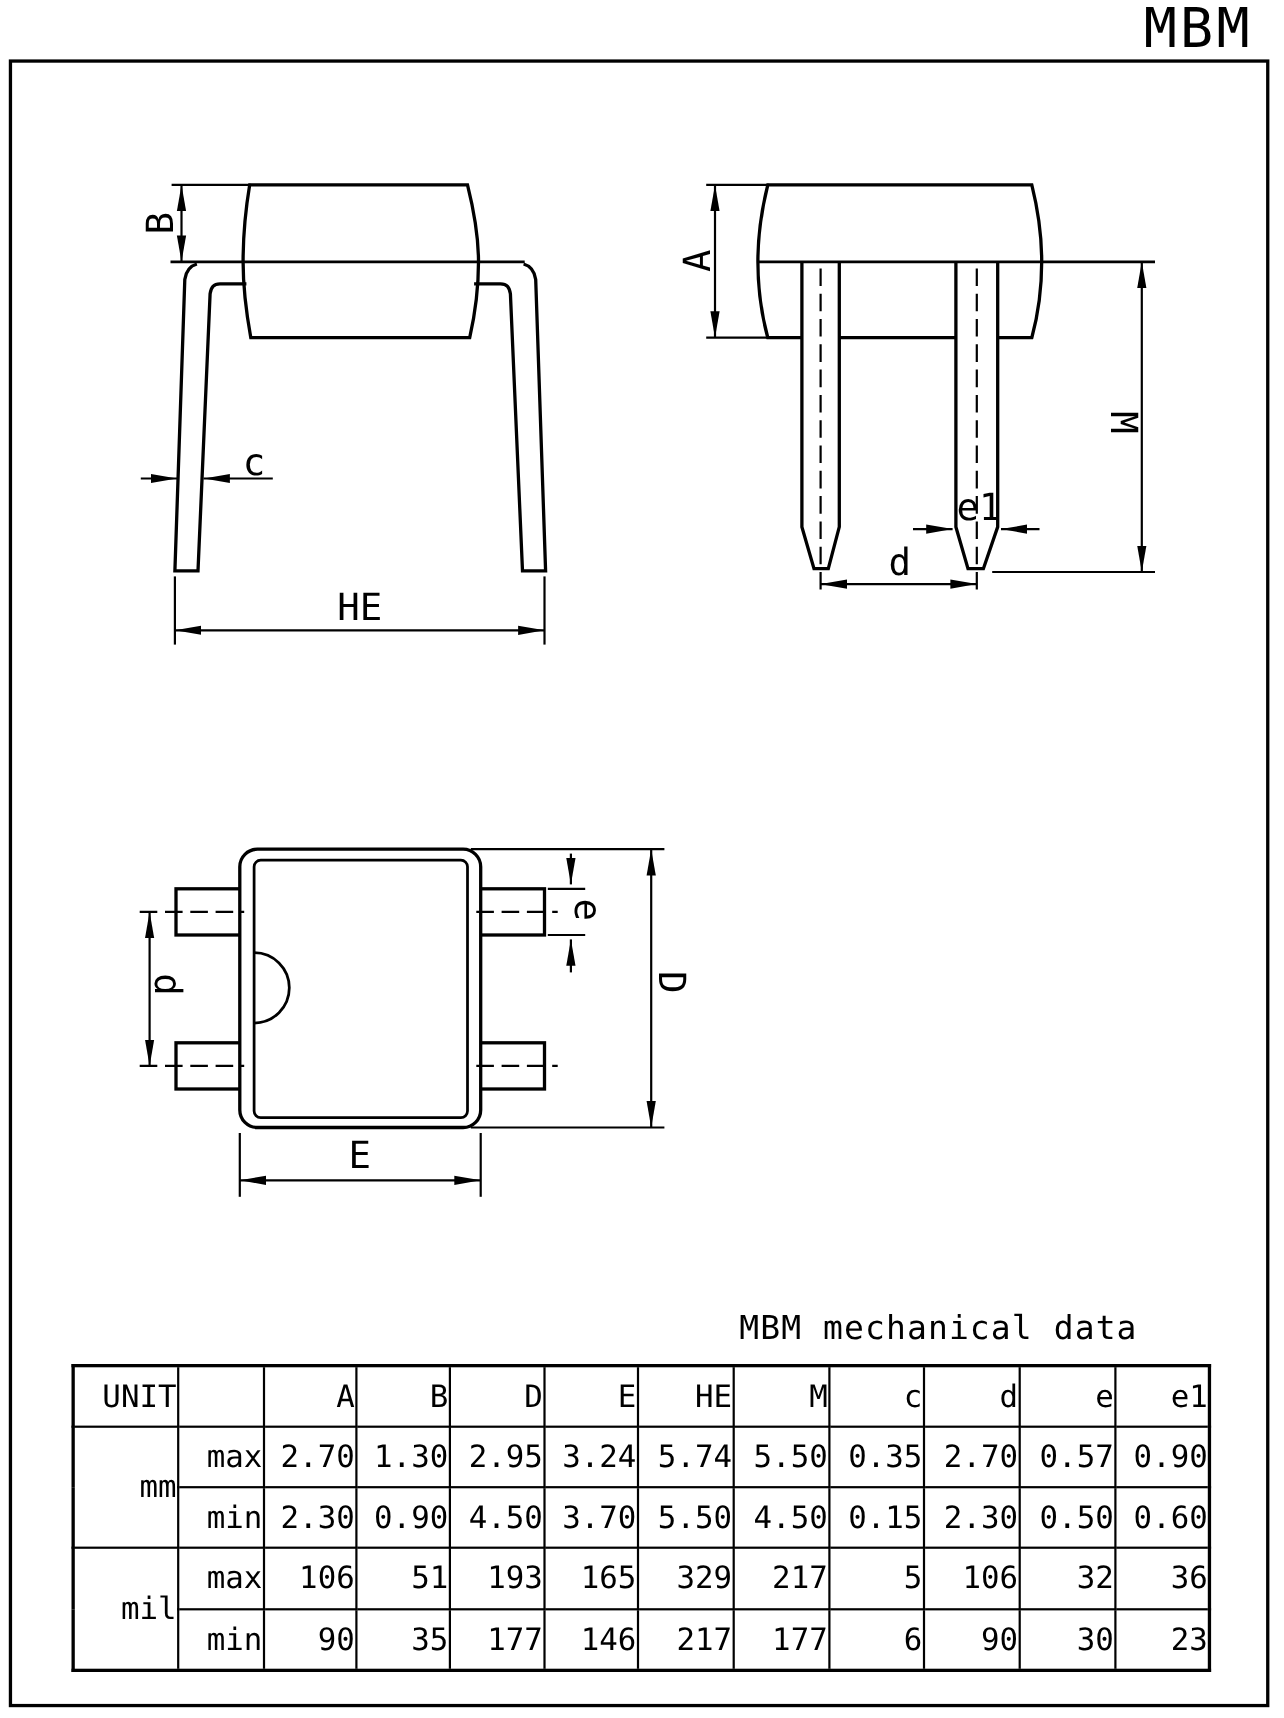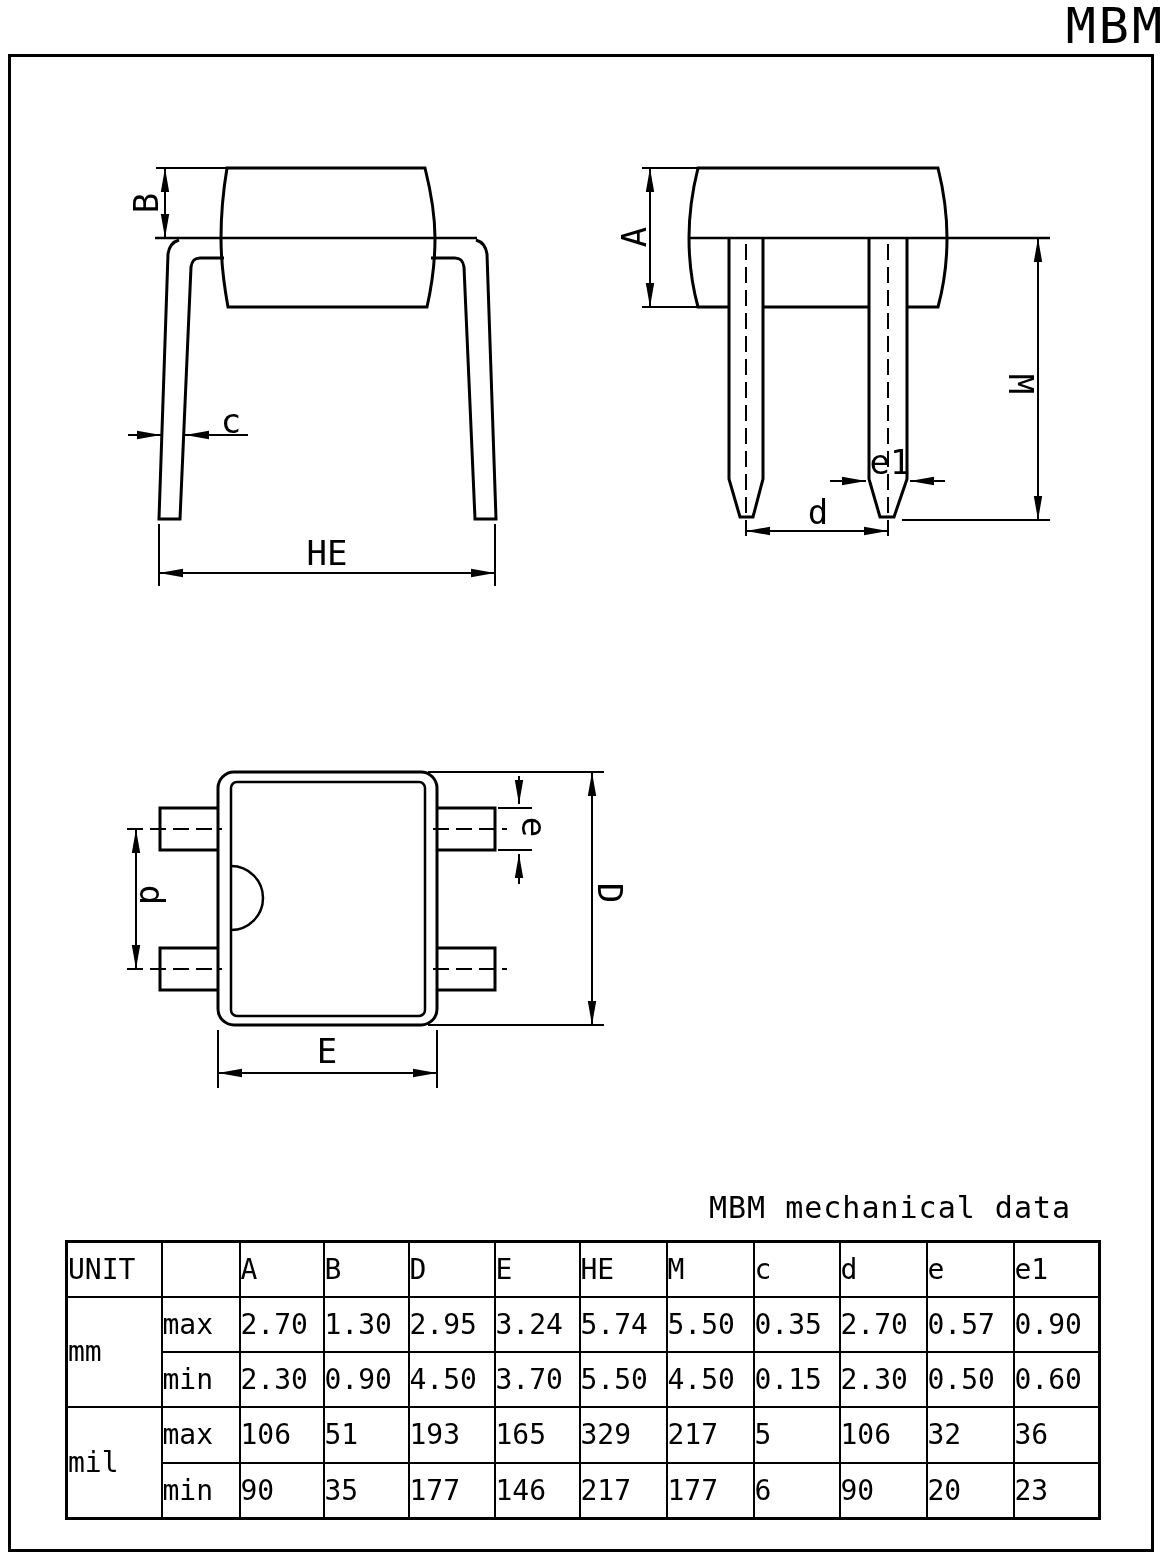--- a/index.html
+++ b/index.html
@@ -1,38 +1,38 @@
 <!DOCTYPE html>
 <html><head>
 <meta charset="utf-8">
 <style>
   html,body{margin:0;padding:0;}
   body{
     width:1167px;height:1562px;background:#ffffff;position:relative;
     font-family:"DejaVu Sans Mono", monospace;color:#000;overflow:hidden;
   }
   .frame{position:absolute;left:8px;top:54px;width:1140px;height:1492px;border:3px solid #000;}
-  .doc-title{position:absolute;top:0px;right:2px;font-size:50px;letter-spacing:3px;line-height:52px;}
-  .caption{position:absolute;left:672px;top:1190px;width:436px;text-align:center;font-size:30px;white-space:nowrap;letter-spacing:1px;}
+  .doc-title{position:absolute;top:0px;right:28px;font-size:50px;letter-spacing:3px;line-height:52px;}
+  .caption{position:absolute;left:672px;top:1190px;width:436px;text-align:left;font-size:30px;white-space:nowrap;letter-spacing:1px;}
   svg{position:absolute;overflow:visible;}
   #svg-front{left:110px;top:150px;}
   #svg-side{left:600px;top:150px;}
   #svg-top{left:110px;top:740px;}
   svg text{font-family:"DejaVu Sans Mono", monospace;font-size:34px;fill:#000;}
   .obj{stroke:#000;stroke-width:3;fill:none;}
   .obj-thin{stroke:#000;stroke-width:2.5;fill:none;}
   .dim{stroke:#000;stroke-width:2;fill:none;}
   .cl{stroke:#000;stroke-width:2;fill:none;stroke-dasharray:16 7;}
   .whitefill{fill:#ffffff;}
   table.mech{
     position:absolute;left:65px;top:1240px;border-collapse:collapse;table-layout:fixed;
     border:3px solid #000;
   }
   table.mech td{
-    border:2px solid #000;text-align:left;vertical-align:middle;
+    border:2px solid #000;text-align:right;vertical-align:middle;
     font-size:28px;padding:0;overflow:hidden;
   }
   table.mech tr{height:55px;}
   table.mech tr.tall{height:56px;}
 </style>
 </head>
 <body>
 
 <div class="frame"></div>
 
@@ -217,17 +217,17 @@
   <tr class="tall">
     <td>min</td>
     <td>90</td>
     <td>35</td>
     <td>177</td>
     <td>146</td>
     <td>217</td>
     <td>177</td>
     <td>6</td>
     <td>90</td>
-    <td>20</td>
+    <td>30</td>
     <td>23</td>
   </tr>
 </tbody>
   </table>
 
 </body></html>

